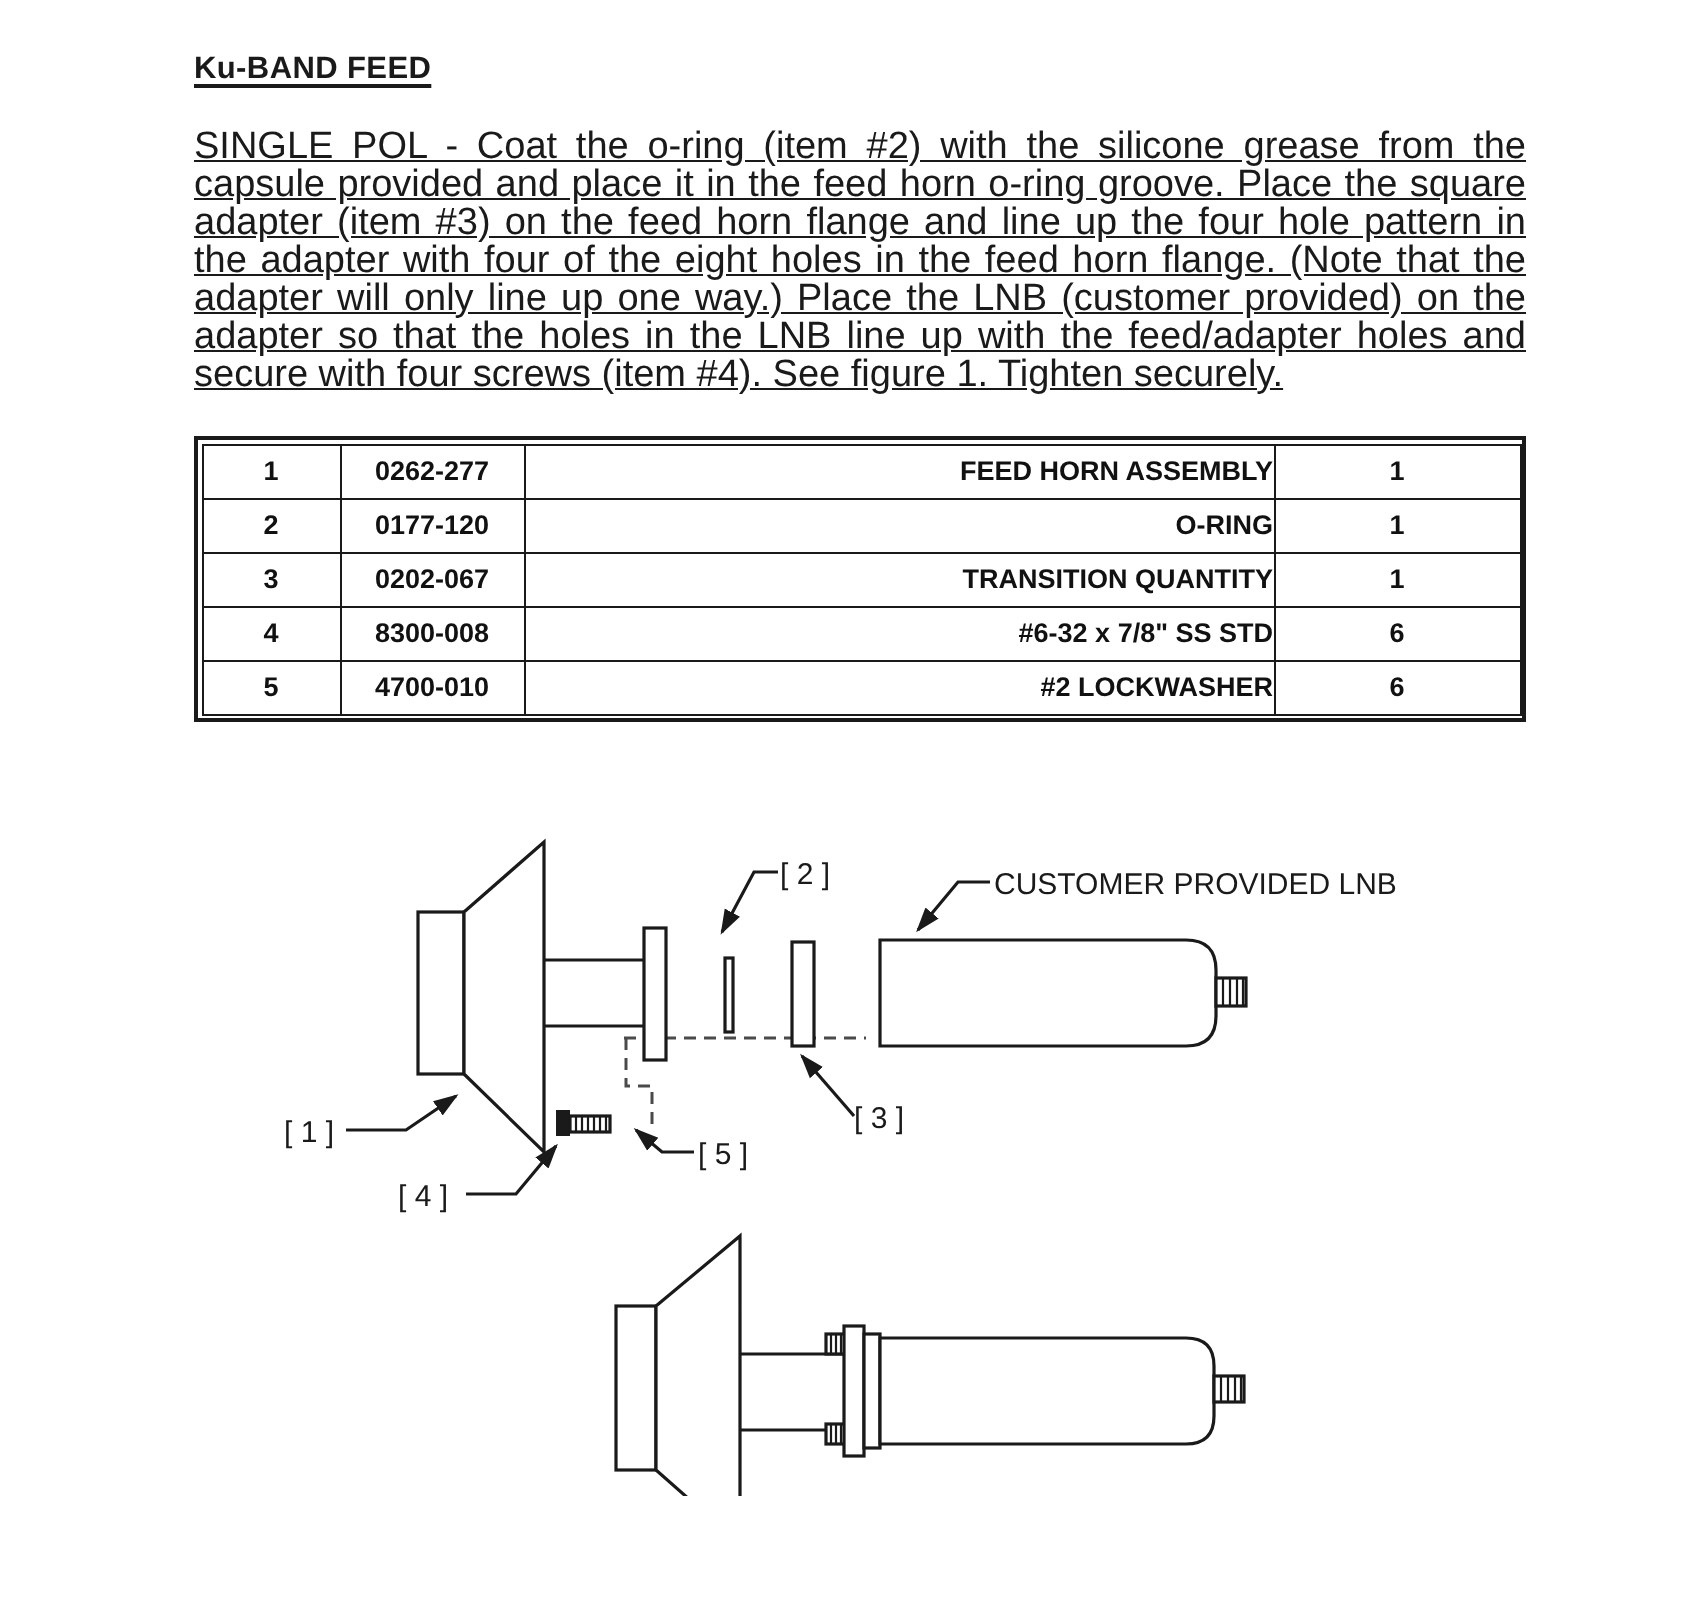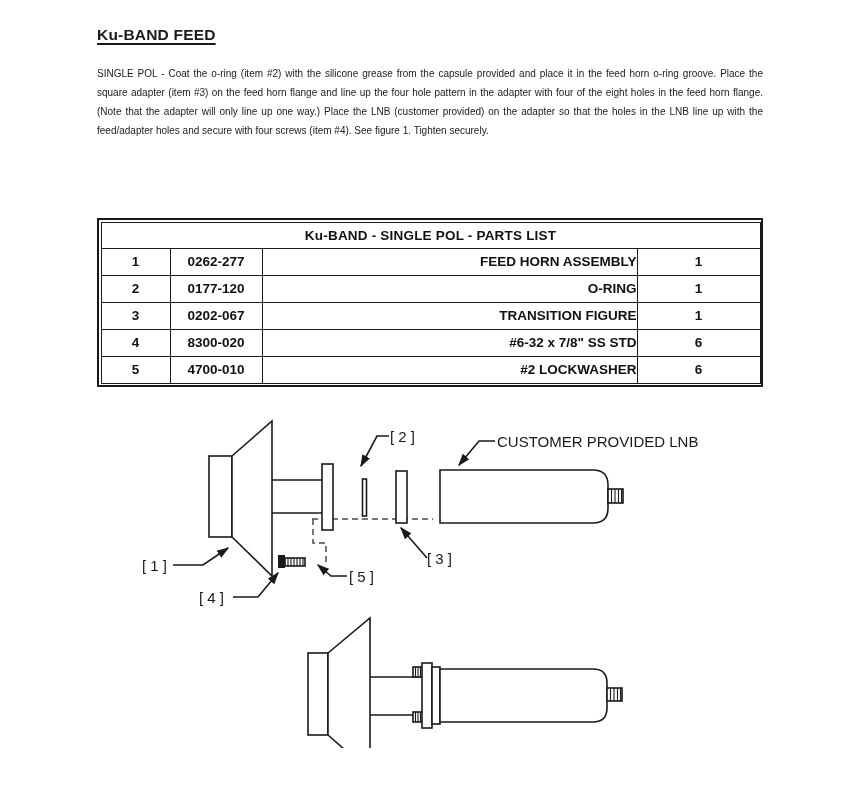--- a/index.html
+++ b/index.html
@@ -7,21 +7,21 @@
     position:relative;width:844px;height:748px;background:#ffffff;overflow:hidden;
     font-family:"Liberation Sans",sans-serif;color:#1a1a1a;
   }
   .heading{
     position:absolute;left:97px;top:26px;
     font-size:15.5px;font-weight:bold;letter-spacing:.2px;
     text-decoration:underline;text-decoration-thickness:1.5px;text-underline-offset:3px;
   }
   .body-text{
     position:absolute;left:97px;top:64px;width:666px;
-    font-size:10px;line-height:19px;text-align:justify;text-align-last:left;
+    font-size:19px;line-height:19px;text-align:justify;text-align-last:left;text-decoration:underline;
   }
   .table-wrap{
     position:absolute;left:97px;top:218px;width:666px;box-sizing:border-box;
     border:2px solid #1a1a1a;padding:1.5px;background:#fff;
   }
   table.parts{
     width:100%;border-collapse:collapse;table-layout:fixed;
     font-size:13.5px;font-weight:bold;color:#111;
   }
   table.parts td,table.parts th{
@@ -51,44 +51,41 @@
 
   <div class="table-wrap">
     <table class="parts">
       <colgroup>
         <col style="width:69px">
           <col style="width:92px">
           <col style="width:375px">
           <col style="width:123px">
       </colgroup>
       <tbody>
-        <tr>
-          <td class="tbl-title" colspan="4">Ku-BAND - SINGLE POL - PARTS LIST</td>
-        </tr>
         <tr class="datarow">
           <td>1</td>
           <td>0262-277</td>
           <td class="desc">FEED HORN ASSEMBLY</td>
           <td>1</td>
         </tr>
         <tr class="datarow">
           <td>2</td>
           <td>0177-120</td>
           <td class="desc">O-RING</td>
           <td>1</td>
         </tr>
         <tr class="datarow">
           <td>3</td>
           <td>0202-067</td>
-          <td class="desc">TRANSITION FIGURE</td>
+          <td class="desc">TRANSITION QUANTITY</td>
           <td>1</td>
         </tr>
         <tr class="datarow">
           <td>4</td>
-          <td>8300-020</td>
+          <td>8300-008</td>
           <td class="desc">#6-32 x 7/8" SS STD</td>
           <td>6</td>
         </tr>
         <tr class="datarow">
           <td>5</td>
           <td>4700-010</td>
           <td class="desc">#2 LOCKWASHER</td>
           <td>6</td>
         </tr>
       </tbody>

